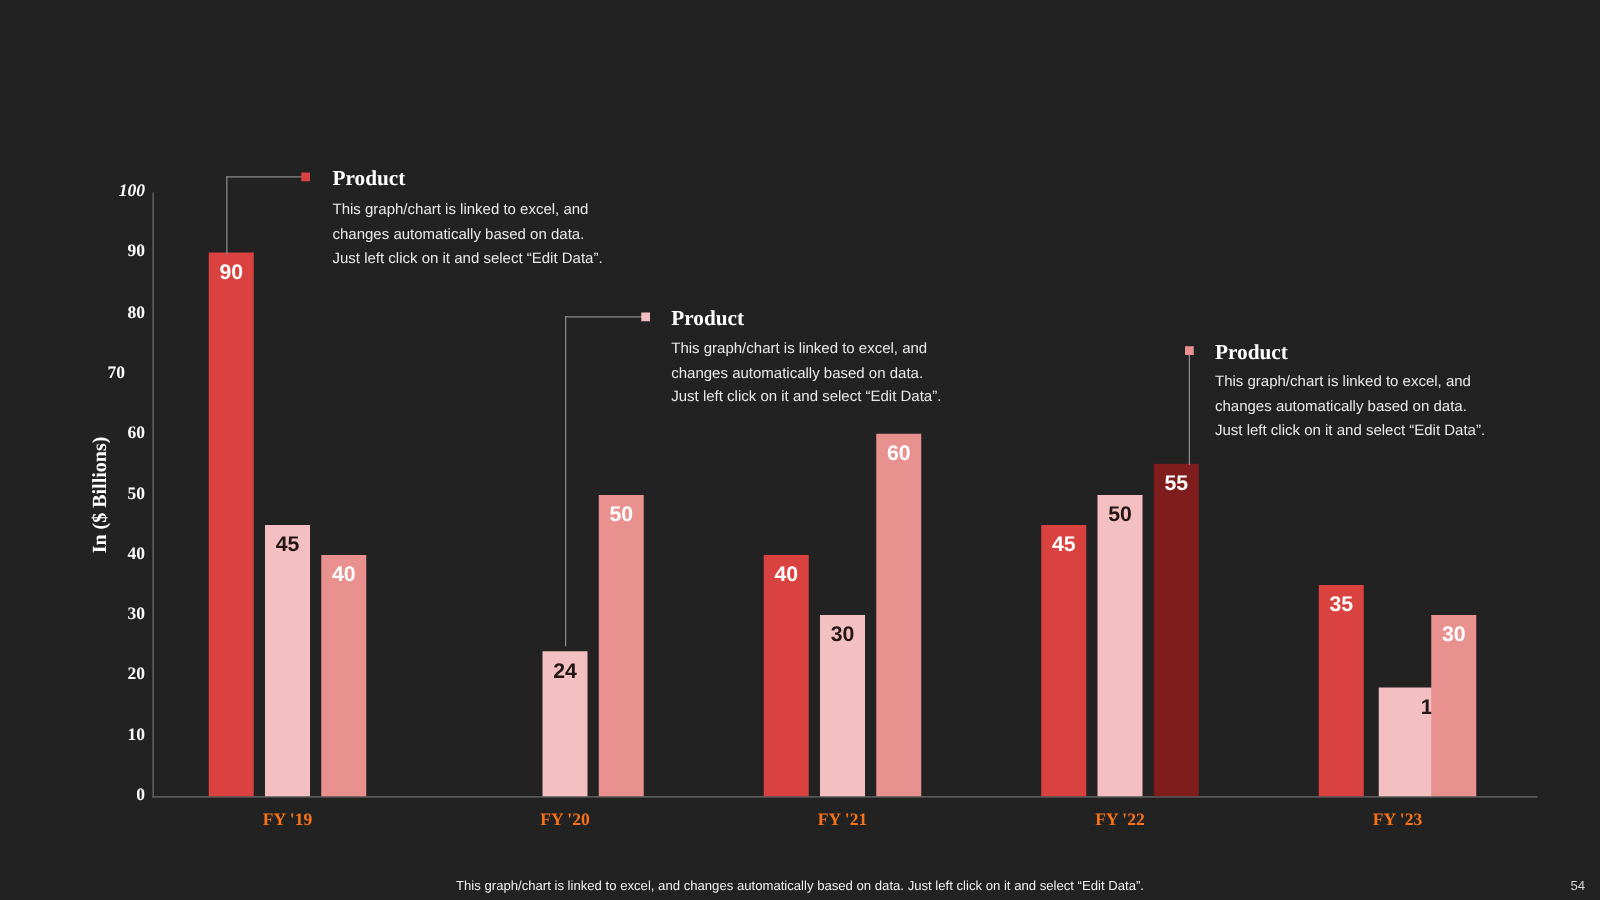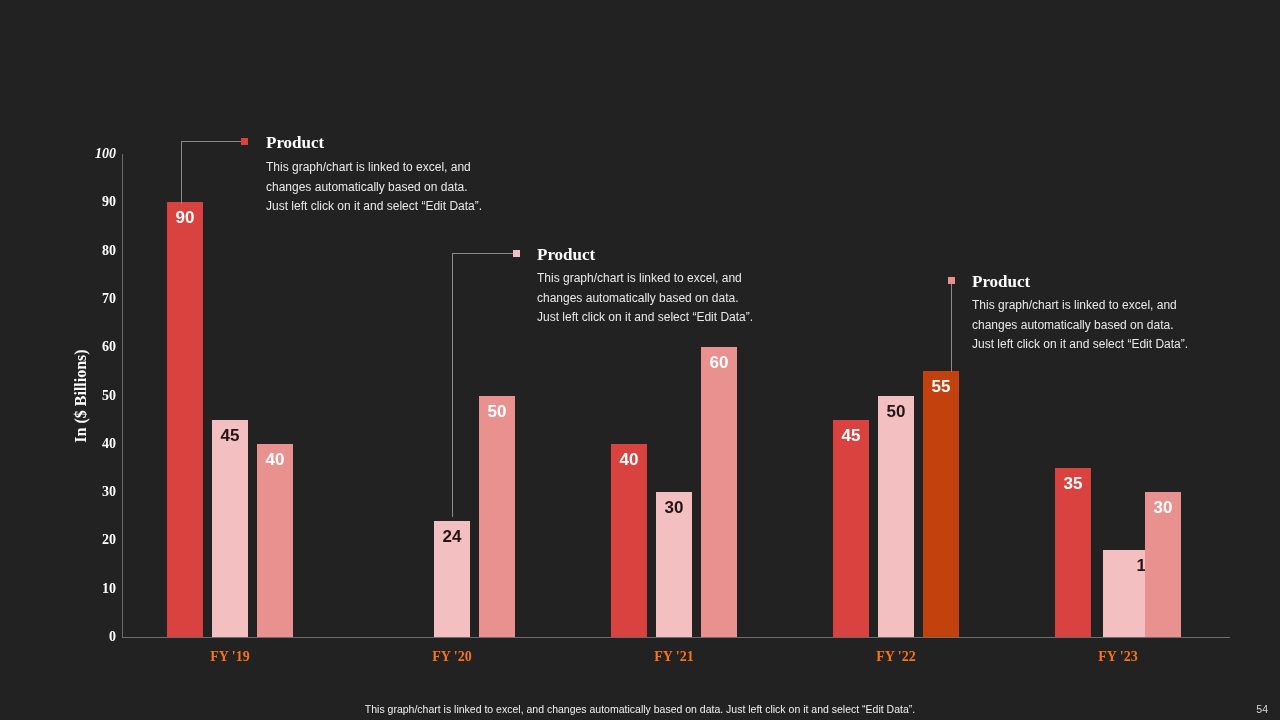--- a/index.html
+++ b/index.html
@@ -120,21 +120,21 @@
     <div id="axis-y-line"></div>
     <div id="axis-x-line"></div>
     <div id="y-ticks">
         <div class="y-tick-label" style="top: 483px;">0</div>
         <div class="y-tick-label" style="top: 434.7px;">10</div>
         <div class="y-tick-label" style="top: 386.4px;">20</div>
         <div class="y-tick-label" style="top: 338.1px;">30</div>
         <div class="y-tick-label" style="top: 289.8px;">40</div>
         <div class="y-tick-label" style="top: 241.5px;">50</div>
         <div class="y-tick-label" style="top: 193.2px;">60</div>
-        <div class="y-tick-label" style="top: 144.9px;">70</div>
+        <div class="y-tick-label" style="top: 144.9px; text-align: center;">70</div>
         <div class="y-tick-label" style="top: 96.6px;">80</div>
         <div class="y-tick-label" style="top: 48.3px;">90</div>
         <div class="y-tick-label" style="top: 0px; font-style: italic;">100</div>
       </div>
     <div id="bars-layer">
         <div class="group" style="left: 45px; width: 126px;">
           <div class="bar" style="left: 0px; width: 36px; height: 434.7px; background: rgb(217, 66, 63);">
             <span class="bar-value" style="color: rgb(255, 255, 255);">90</span>
           </div>
           <div class="bar" style="left: 45px; width: 36px; height: 217.35px; background: rgb(244, 191, 192);">
@@ -163,21 +163,21 @@
             <span class="bar-value" style="color: rgb(255, 255, 255);">60</span>
           </div>
         </div>
         <div class="group" style="left: 711px; width: 126px;">
           <div class="bar" style="left: 0px; width: 36px; height: 217.35px; background: rgb(217, 66, 63);">
             <span class="bar-value" style="color: rgb(255, 255, 255);">45</span>
           </div>
           <div class="bar" style="left: 45px; width: 36px; height: 241.5px; background: rgb(244, 191, 192);">
             <span class="bar-value" style="color: rgb(35, 22, 23);">50</span>
           </div>
-          <div class="bar" style="left: 90px; width: 36px; height: 265.65px; background: #c2410c;">
+          <div class="bar" style="left: 90px; width: 36px; height: 265.65px; background: #7f1d1d;">
             <span class="bar-value" style="color: rgb(255, 255, 255);">55</span>
           </div>
         </div>
         <div class="group" style="left: 933px; width: 126px;">
           <div class="bar" style="left: 0px; width: 36px; height: 169.05px; background: rgb(217, 66, 63);">
             <span class="bar-value" style="color: rgb(255, 255, 255);">35</span>
           </div>
           <div class="bar" style="left: 48px; width: 36px; height: 86.94px; background: rgb(244, 191, 192); padding-left: 43px;">
             <span class="bar-value" style="color: rgb(35, 22, 23);">18</span>
           </div>

